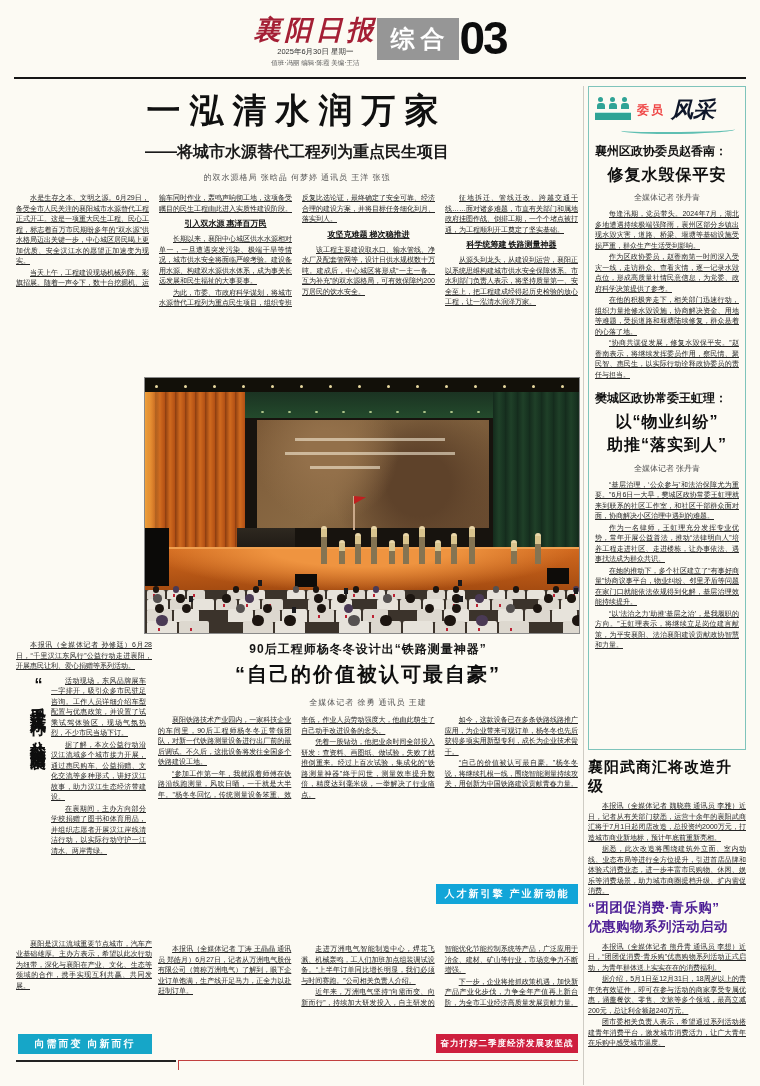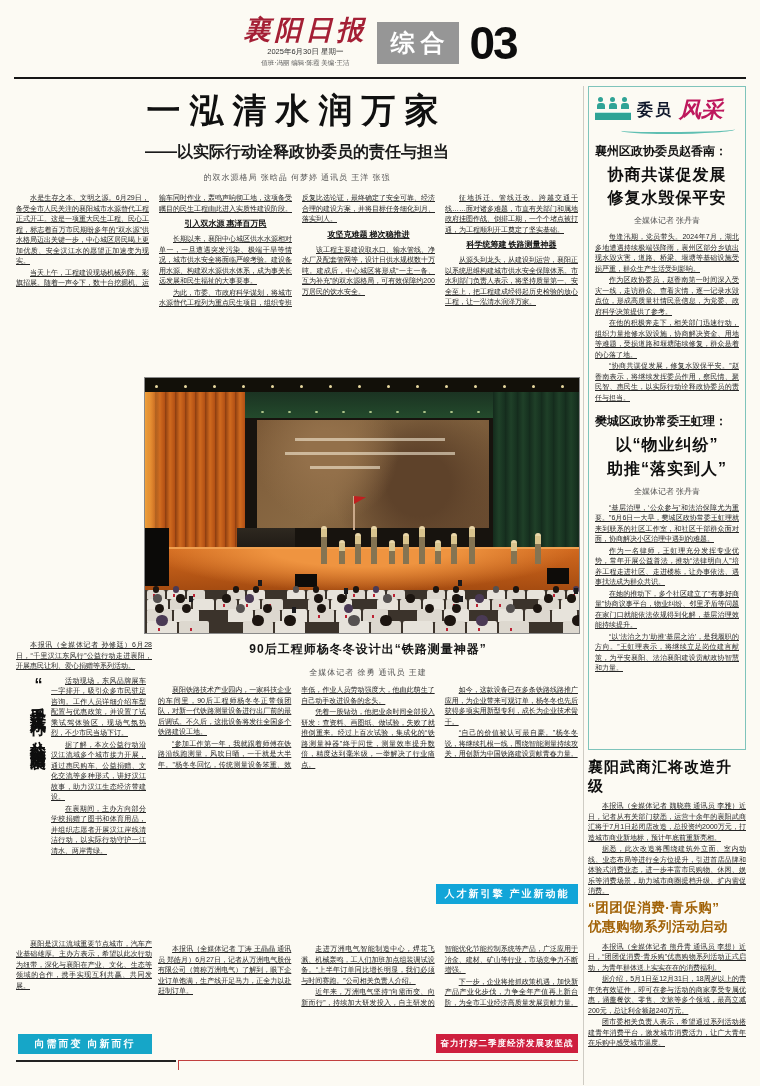--- a/index.html
+++ b/index.html
@@ -1,19 +1,19 @@
 <!DOCTYPE html>
 <html><head>
 <meta charset="utf-8">
 <style>
   html,body{margin:0;padding:0;background:#d8d5ce;}
   .page{position:relative;width:760px;height:1086px;margin:0 auto;background:#fcfaf3;overflow:hidden;
         font-family:"Liberation Sans","DejaVu Sans",sans-serif;color:#222;}
   
-  .hdr{position:absolute;top:16px;left:0;width:100%;display:flex;justify-content:center;align-items:center;gap:10px;}
+  .hdr{position:absolute;top:16px;left:0;width:100%;display:flex;justify-content:center;align-items:flex-start;}
   .masthead{color:#a41f35;font-family:"Liberation Serif","DejaVu Serif",serif;font-weight:700;font-style:italic;
             font-size:27px;letter-spacing:4px;text-align:center;line-height:1.05;}
   .dates{font-size:7.5px;color:#333;text-align:center;line-height:1.6;margin-top:2px;}
   .staff{font-size:6.5px;color:#555;}
   .secbox{background:#969696;color:#fff;font-weight:bold;font-size:24px;letter-spacing:6px;
           padding:5px 9px 5px 13px;margin-top:2px;}
   .pageno{font-size:46px;font-weight:800;color:#0d0d0d;line-height:0.9;letter-spacing:-2px;margin-top:2px;}
   .hrule{position:absolute;top:77px;left:14px;width:732px;height:2px;background:#161616;}
   
   .t7{font-size:7px;line-height:1.5;text-align:justify;color:#262626;text-decoration:underline;}
@@ -55,35 +55,35 @@
   .tag-blue{left:436px;top:884px;width:142px;height:20px;background:#12a5d8;font-size:10px;}
   .tag-red{left:436px;top:1034px;width:142px;height:19px;background:#ce1f3e;font-size:8.5px;letter-spacing:1px;}
   .brule1{position:absolute;left:16px;top:1060px;width:160px;height:2px;background:#222;}
   .brule2{position:absolute;left:178px;top:1060px;width:400px;height:1px;background:#c2403f;}
   .brule3{position:absolute;left:178px;top:1060px;width:1px;height:10px;background:#c2403f;}
   
   .vdiv{position:absolute;left:583px;top:86px;width:1px;height:999px;background:#cfccc4;}
   .membox{position:absolute;left:588px;top:86px;width:158px;height:664px;border:1px solid #7fc4bb;
           box-sizing:border-box;padding:8px 6px;overflow:hidden;}
   .mbanner{display:flex;align-items:center;gap:6px;}
-  .mb-title1{color:#0f172a;font-size:16px;font-weight:900;letter-spacing:2px;}
-  .mb-title2{color:#be185d;font-size:22px;font-weight:700;font-style:italic;font-family:"Liberation Serif","DejaVu Serif",serif;}
+  .mb-title1{color:#ef4444;font-size:12px;font-weight:900;letter-spacing:2px;}
+  .mb-title2{color:#0f172a;font-size:22px;font-weight:700;font-style:italic;font-family:"Liberation Serif","DejaVu Serif",serif;}
   .mb-swoosh{height:6px;border-bottom:2px solid #5fbfb2;border-radius:0 0 60% 40%;margin:1px 4px 0 26px;}
   .mb-icon{position:relative;width:36px;height:26px;flex:0 0 auto;}
   .mb-person{position:absolute;top:0;width:9px;height:14px;}
   .mb-person i{display:block;width:5px;height:5px;border-radius:50%;background:#2fa396;margin:0 auto;}
   .mb-person b{display:block;width:8px;height:6px;border-radius:3px 3px 0 0;background:#2fa396;margin:1px auto 0;}
   .mb-desk{position:absolute;left:0;top:15px;width:36px;height:7px;background:#2fa396;border-top:1.5px solid #bfe7e1;}
   .rlead{font-size:12px;font-weight:800;color:#111;margin-top:9px;}
   .rhead{font-size:16px;font-weight:900;text-align:center;line-height:1.45;letter-spacing:1px;color:#0e0e0e;margin-top:3px;}
   .rby{font-size:8px;text-align:center;color:#555;margin:6px 0;}
   .rart3{position:absolute;left:588px;top:758px;width:158px;}
   .r3h{font-size:15px;font-weight:900;letter-spacing:1px;color:#0d0d0d;text-align:left;}
   .rart4{position:absolute;left:588px;top:899px;width:158px;height:184px;overflow:hidden;}
-  .r4h{font-size:13.5px;font-weight:900;line-height:1.4;color:#a16207;text-align:left;letter-spacing:0.5px;}
+  .r4h{font-size:13.5px;font-weight:900;line-height:1.4;color:#4c1d95;text-align:left;letter-spacing:0.5px;}
   .rbody{margin-top:5px;}
 </style>
 </head>
 <body>
 
 <div class="page">
 
   <div class="hdr">
     <div>
       <div class="masthead">襄阳日报</div>
@@ -92,21 +92,21 @@
         <div class="staff">值班·冯丽  编辑·陈霞  美编·王洁</div>
       </div>
     </div>
     <div class="secbox">综合</div>
     <div class="pageno">03</div>
   </div>
   <div class="hrule"></div>
 
   <div class="mainart">
     <div class="mh1">一泓清水润万家</div>
-    <div class="mh2">——以实际行动诠释政协委员的责任与担当</div>
+    <div class="mh2">——将城市水源替代工程列为重点民生项目</div>
     <div class="mby">的双水源格局 张晗晶 何梦婷 通讯员 王洋 张强</div>
     <div class="body4 t7 jp">
       <p>水是生存之本、文明之源。6月29日，备受全市人民关注的襄阳城市水源替代工程正式开工。这是一项重大民生工程、民心工程，标志着百万市民期盼多年的“双水源”供水格局迈出关键一步，中心城区居民喝上更加优质、安全汉江水的愿望正加速变为现实。</p>
       <p>当天上午，工程建设现场机械列阵、彩旗招展。随着一声令下，数十台挖掘机、运输车同时作业，轰鸣声响彻工地，这项备受瞩目的民生工程由此进入实质性建设阶段。</p>
       <div class="cross">引入双水源 惠泽百万民</div>
       <p>长期以来，襄阳中心城区供水水源相对单一，一旦遭遇突发污染、极端干旱等情况，城市供水安全将面临严峻考验。建设备用水源、构建双水源供水体系，成为事关长远发展和民生福祉的大事要事。</p>
       <p>为此，市委、市政府科学谋划，将城市水源替代工程列为重点民生项目，组织专班反复比选论证，最终确定了安全可靠、经济合理的建设方案，并将目标任务细化到月、落实到人。</p>
       <div class="cross">攻坚克难题 梯次稳推进</div>
       <p>该工程主要建设取水口、输水管线、净水厂及配套管网等，设计日供水规模数十万吨。建成后，中心城区将形成“一主一备、互为补充”的双水源格局，可有效保障约200万居民的饮水安全。</p>
       <p>征地拆迁、管线迁改、跨越交通干线……面对诸多难题，市直有关部门和属地政府挂图作战、倒排工期，一个个堵点被打通，为工程顺利开工奠定了坚实基础。</p>
@@ -325,20 +325,21 @@
       </div>
     </div>
     <div class="ltail t7 jp">
         <p>襄阳是汉江流域重要节点城市，汽车产业基础雄厚。主办方表示，希望以此次行动为纽带，深化与襄阳在产业、文化、生态等领域的合作，携手实现互利共赢、共同发展。</p>
       </div>
   </div>
   <div class="tag tag-teal">向需而变 向新而行</div>
 
   <div class="midart">
     <div class="kick">90后工程师杨冬冬设计出“铁路测量神器”</div>
+    <div class="midh">“自己的价值被认可最自豪”</div>
     <div class="mby">全媒体记者 徐勇 通讯员 王建</div>
     <div class="body3 t7 jp">
       <p>襄阳铁路技术产业园内，一家科技企业的车间里，90后工程师杨冬冬正带领团队，对新一代铁路测量设备进行出厂前的最后调试。不久后，这批设备将发往全国多个铁路建设工地。</p>
       <p>“参加工作第一年，我就跟着师傅在铁路沿线跑测量，风吹日晒，一干就是大半年。”杨冬冬回忆，传统测量设备笨重、效率低，作业人员劳动强度大，他由此萌生了自己动手改进设备的念头。</p>
       <p>凭着一股钻劲，他把业余时间全部投入研发：查资料、画图纸、做试验，失败了就推倒重来。经过上百次试验，集成化的“铁路测量神器”终于问世，测量效率提升数倍，精度达到毫米级，一举解决了行业痛点。</p>
       <p>如今，这款设备已在多条铁路线路推广应用，为企业带来可观订单，杨冬冬也先后获得多项实用新型专利，成长为企业技术骨干。</p>
       <p>“自己的价值被认可最自豪。”杨冬冬说，将继续扎根一线，围绕智能测量持续攻关，用创新为中国铁路建设贡献青春力量。</p>
     </div>
   </div>
   <div class="tag tag-blue">人才新引擎 产业新动能</div>
@@ -375,21 +376,20 @@
         <span class="mb-desk"></span>
       </div>
       <span class="mb-title1">委员</span>
       <span class="mb-title2">风采</span>
     </div>
     <div class="mb-swoosh"></div>
 
     <div>
       <div class="rlead">襄州区政协委员赵香南：</div>
       <div class="rhead">
-        <div>协商共谋促发展</div>
         <div>修复水毁保平安</div>
       </div>
       <div class="rby">全媒体记者 张丹青</div>
       <div class="t7 jp">
         <p>每逢汛期，党员带头。2024年7月，湖北多地遭遇持续极端强降雨，襄州区部分乡镇出现水毁灾害，道路、桥梁、堰塘等基础设施受损严重，群众生产生活受到影响。</p>
         <p>作为区政协委员，赵香南第一时间深入受灾一线，走访群众、查看灾情，逐一记录水毁点位，形成高质量社情民意信息，为党委、政府科学决策提供了参考。</p>
         <p>在他的积极奔走下，相关部门迅速行动，组织力量抢修水毁设施，协商解决资金、用地等难题，受损道路和堰塘陆续修复，群众悬着的心落了地。</p>
         <p>“协商共谋促发展，修复水毁保平安。”赵香南表示，将继续发挥委员作用，察民情、聚民智、惠民生，以实际行动诠释政协委员的责任与担当。</p>
       </div>
     </div>

